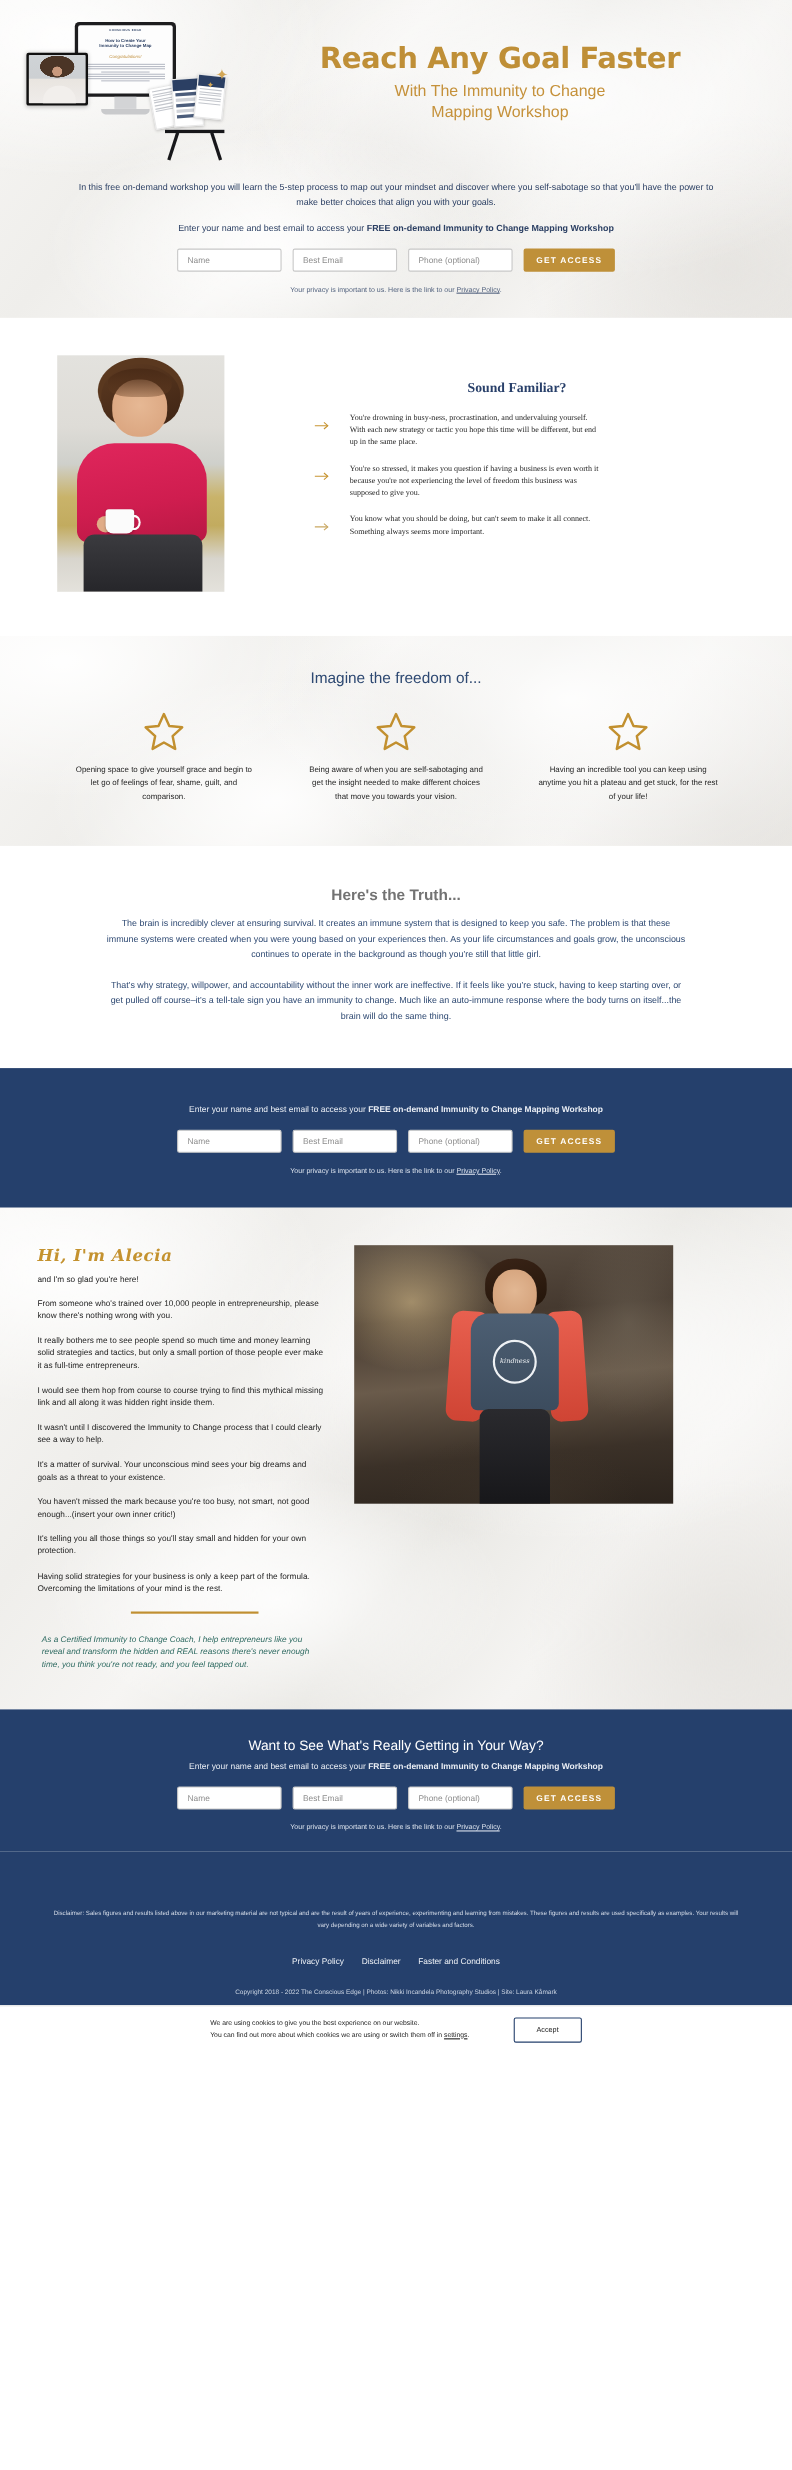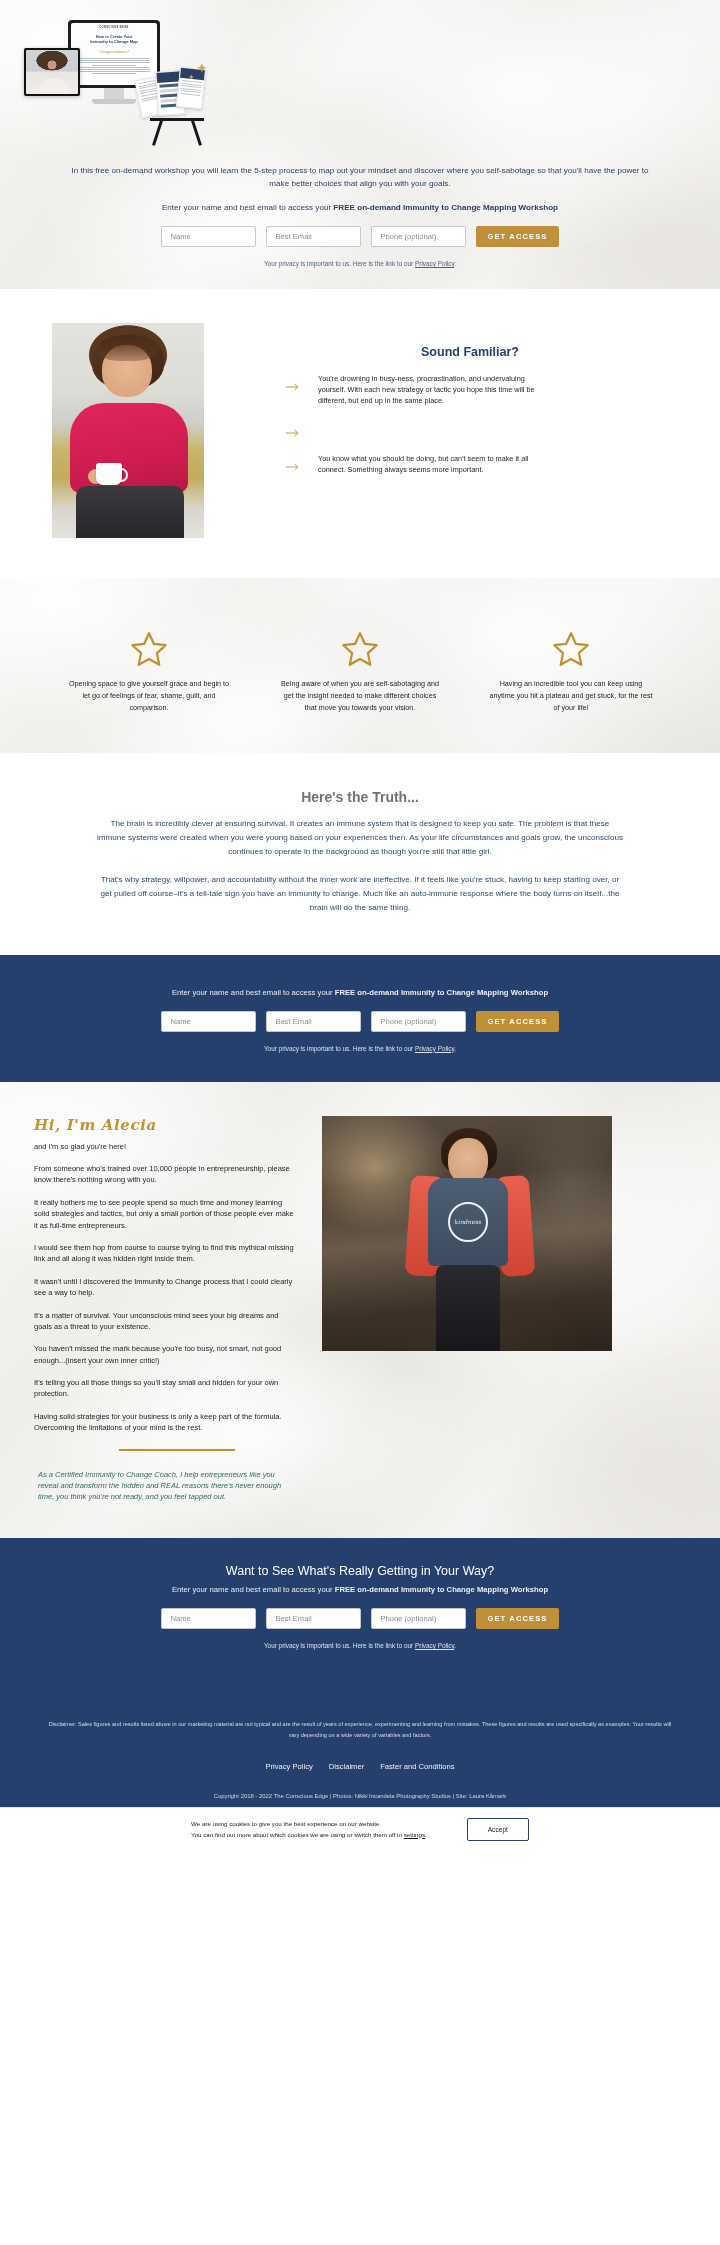--- a/index.html
+++ b/index.html
@@ -167,21 +167,21 @@
   }
   .portrait .mug::after{
     content:""; position:absolute; right:-6px; top:5px; width:9px; height:10px;
     border:2.5px solid #fbfbfb; border-radius:50%; border-left-color:transparent;
   }
   .portrait .hand{
     position:absolute; left:36px; top:146px; width:16px; height:15px; border-radius:50%;
     background:#e0ac87;
   }
 
-  .familiar-content { flex: 1; padding-left: 46px; padding-top: 22px; }
+  .familiar-content { flex: 1; padding-left: 46px; padding-top: 22px; font-family: Liberation Serif, serif; }
   .familiar-title {
     font-size: 12.5px; font-weight: 700; color: #29406a; text-align: center; margin-bottom: 15px;
   }
   .bullet { display: flex; gap: 18px; margin-bottom: 13px; padding-left: 36px; }
   .arrow-icon { flex: 0 0 14px; margin-top: 3px; }
   .bullet-text { font-size: 7.3px; line-height: 1.5; color: #272727; max-width: 232px; }
 
   
   .imagine { padding: 30px 0 40px; }
   .imagine-title { text-align: center; font-size: 14px; color: #2e4972; font-weight: 400; }
@@ -365,20 +365,27 @@
             <div class="doc-line"></div>
               <div class="doc-line"></div>
               <div class="doc-line"></div>
           </div>
         </div>
         <span class="sparkle s1">✦</span>
         <span class="sparkle s2">✦</span>
       </div>
     </div>
 
+    <div class="hero-headings">
+      <h1 class="hero-h1">Reach Any Goal Faster</h1>
+      <div class="hero-h2">
+        <span>With The Immunity to Change</span><br>
+        <span>Mapping Workshop</span>
+      </div>
+    </div>
   </div>
 
   <p class="hero-copy">In this free on-demand workshop you will learn the 5-step process to map out your mindset and discover where you self-sabotage so that you'll have the power to make better choices that align you with your goals.</p>
 
   <p class="hero-copy2">
     <span>Enter your name and best email to access your </span><b>FREE on-demand Immunity to Change Mapping Workshop</b>
   </p>
 
   <form class="optin-form">
     <input type="text" placeholder="Name" style="">
@@ -416,36 +423,38 @@
         <span class="bullet-text">You're drowning in busy-ness, procrastination, and undervaluing yourself. With each new strategy or tactic you hope this time will be different, but end up in the same place.</span>
       </div>
 
       <div class="bullet">
         <span class="arrow-icon">
           <svg width="14" height="8" viewBox="0 0 14 8">
               <line x1="0" y1="4" x2="12" y2="4" stroke="#c79430" stroke-width="1"></line>
               <polyline points="8.5,1 12,4 8.5,7" fill="none" stroke="#c79430" stroke-width="1"></polyline>
             </svg>
         </span>
+        <span class="bullet-text">You're so stressed, it makes you question if having a business is even worth it because you're not experiencing the level of freedom this business was supposed to give you.</span>
       </div>
 
       <div class="bullet">
         <span class="arrow-icon">
           <svg width="14" height="8" viewBox="0 0 14 8">
               <line x1="0" y1="4" x2="12" y2="4" stroke="#c9a761" stroke-width="1"></line>
               <polyline points="8.5,1 12,4 8.5,7" fill="none" stroke="#c9a761" stroke-width="1"></polyline>
             </svg>
         </span>
         <span class="bullet-text">You know what you should be doing, but can't seem to make it all connect. Something always seems more important.</span>
       </div>
     </div>
   </div>
 </section>
 
 <section class="imagine marble">
+  <h2 class="imagine-title">Imagine the freedom of...</h2>
   <div class="cards">
 
     <div class="card">
       <svg class="star-icon" width="40" height="38" viewBox="0 0 24 24">
         <polygon points="12,2 15.1,8.8 22.5,9.6 17,14.6 18.5,22 12,18.3 5.5,22 7,14.6 1.5,9.6 8.9,8.8" fill="none" stroke="#c2902f" stroke-width="1.4" stroke-linejoin="round"></polygon>
       </svg>
       <p class="card-text">Opening space to give yourself grace and begin to let go of feelings of fear, shame, guilt, and comparison.</p>
     </div>
 
     <div class="card">

